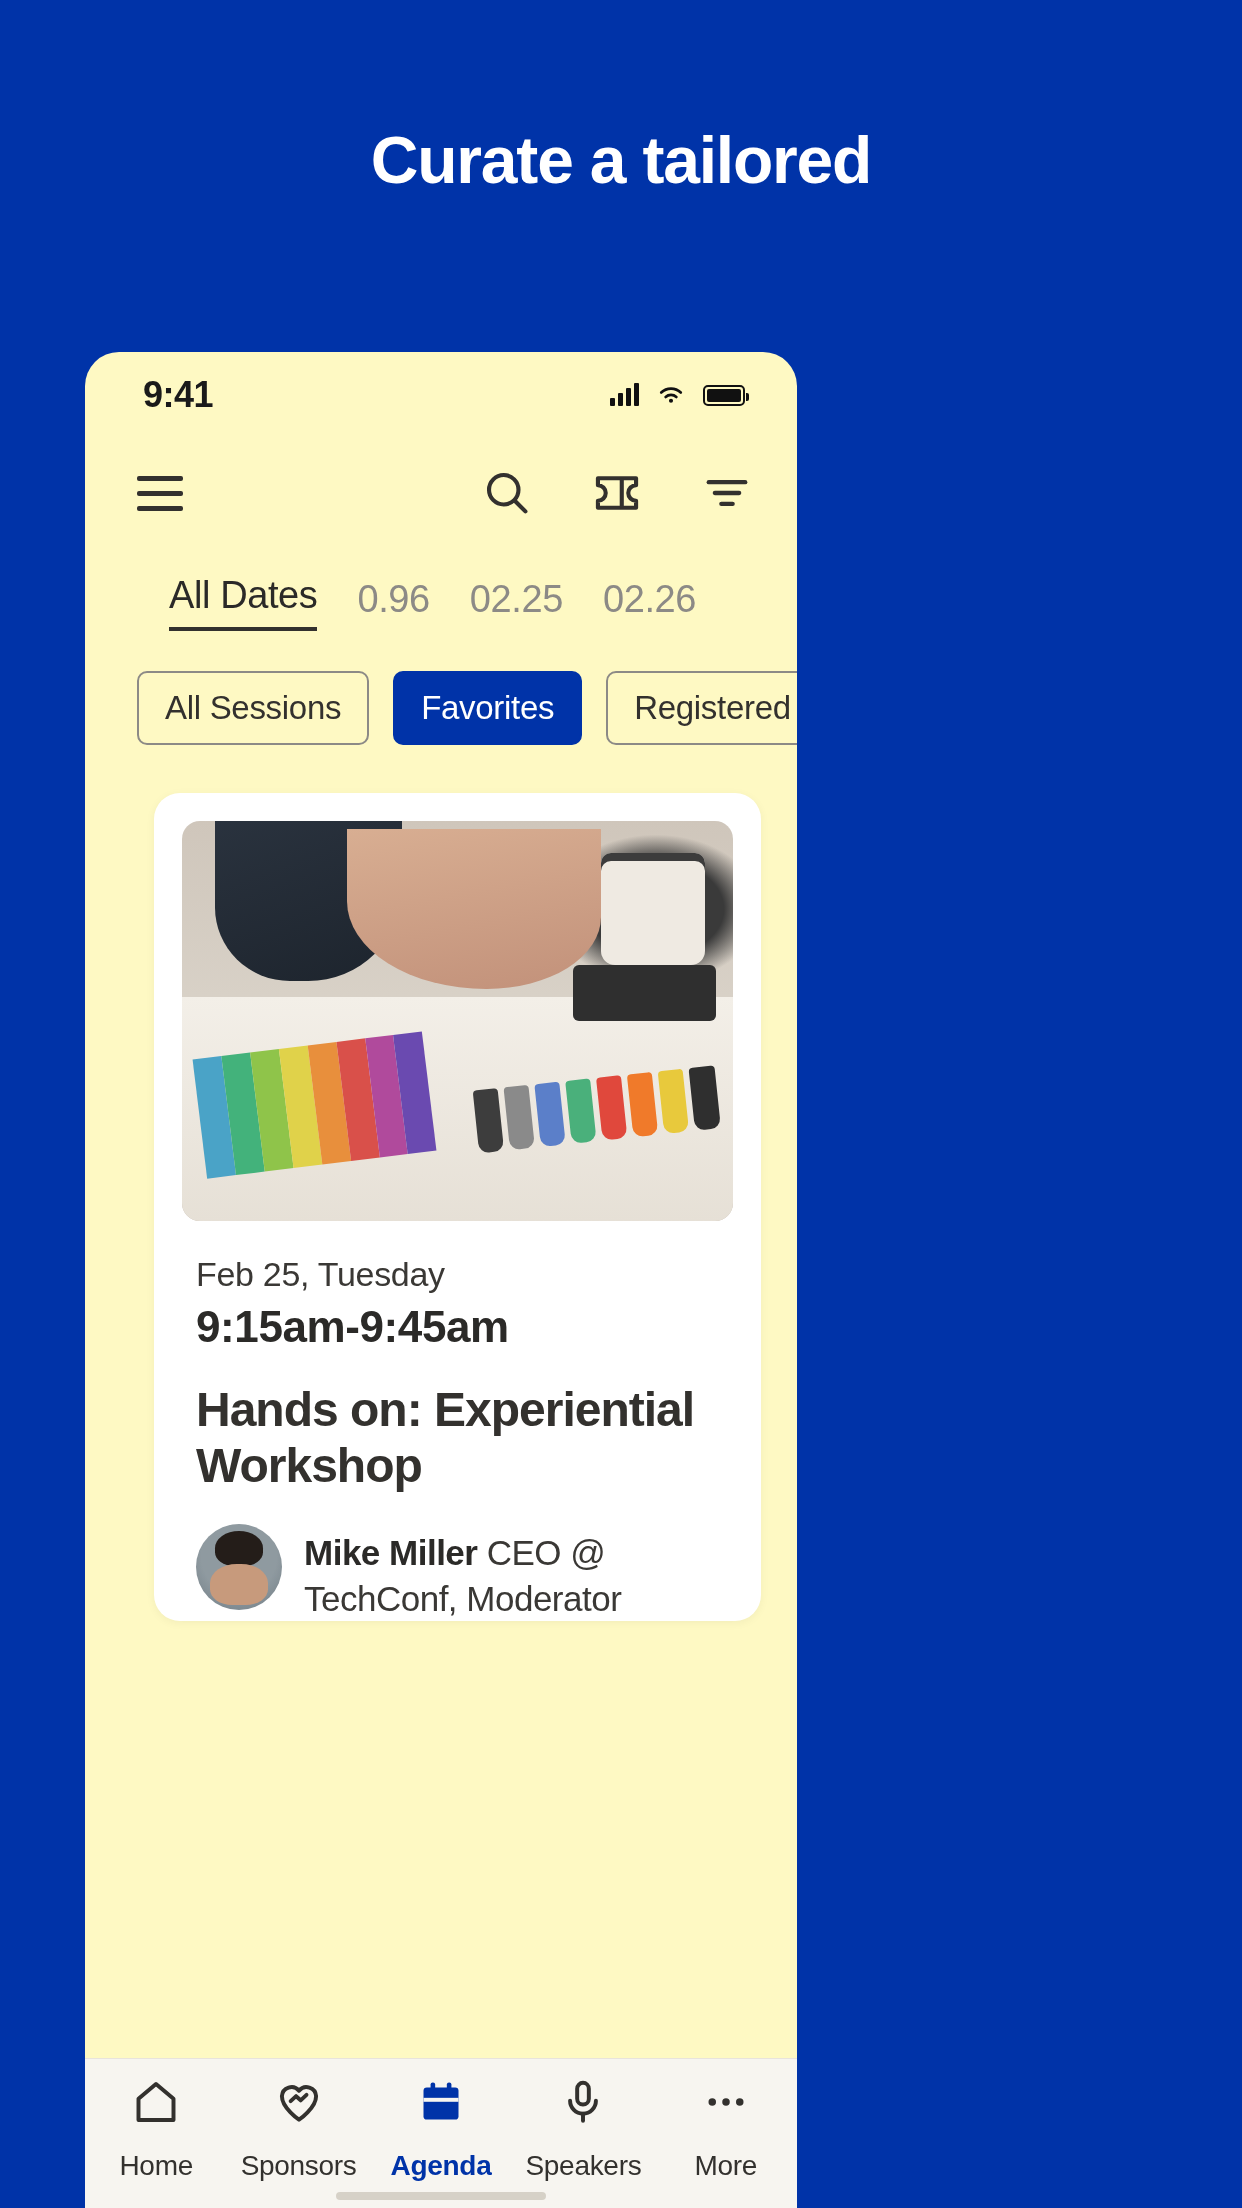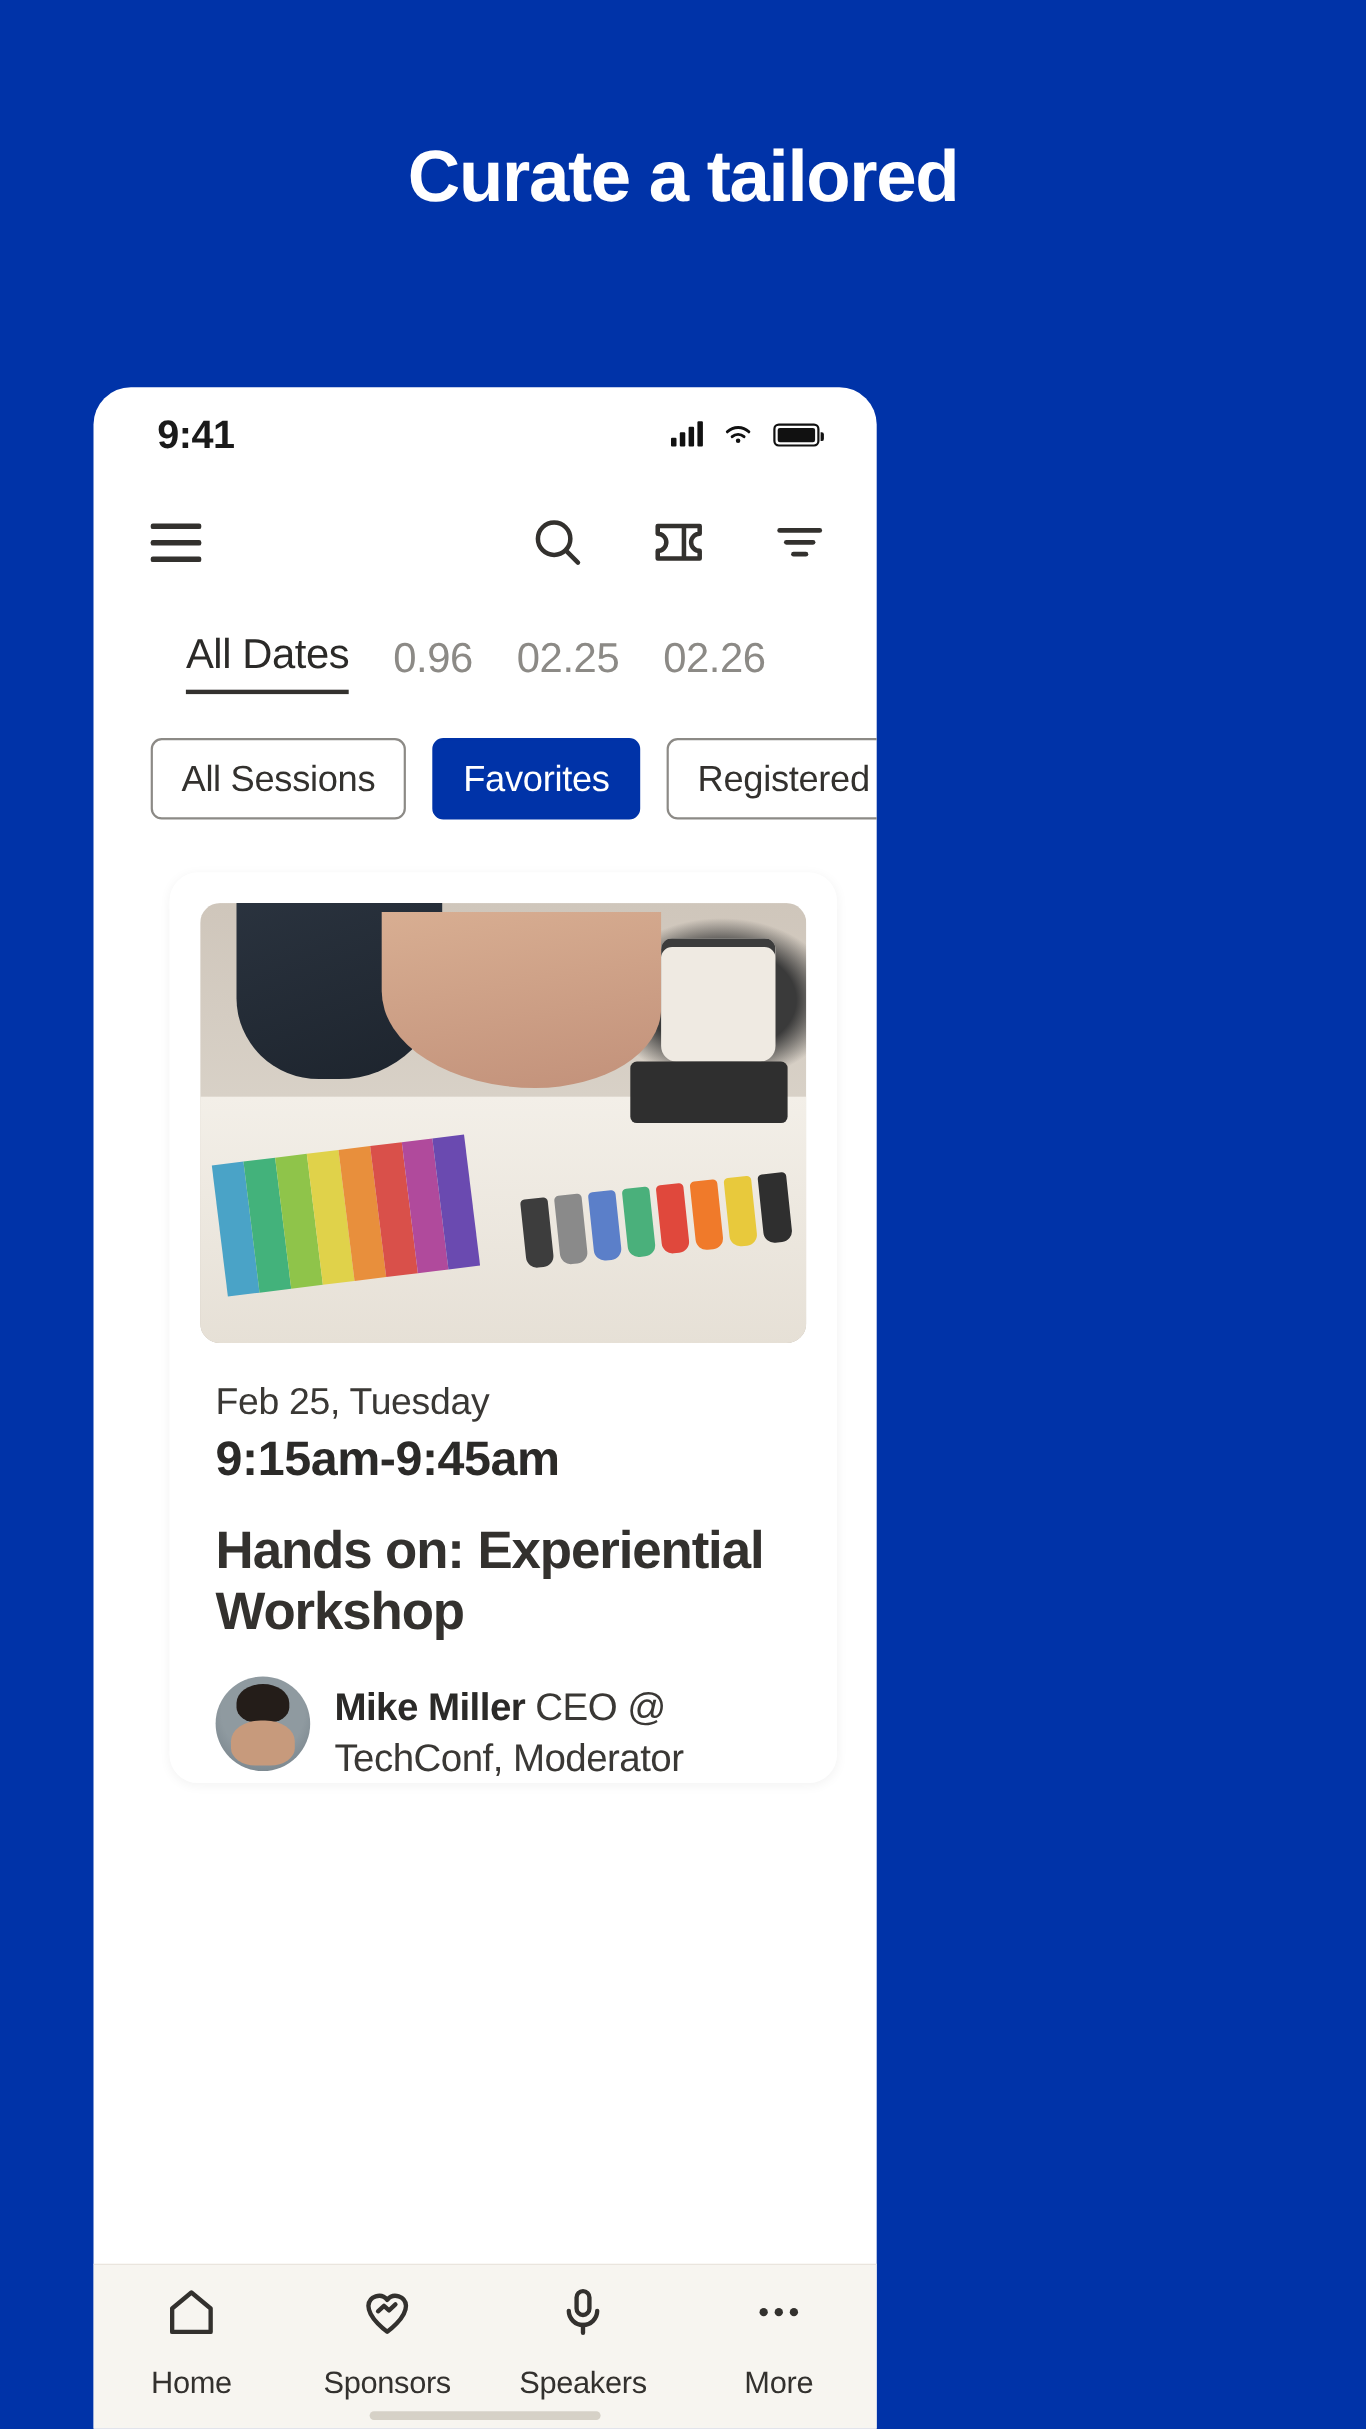--- a/index.html
+++ b/index.html
@@ -15,21 +15,21 @@
     position:absolute; top:118px; left:0; width:1242px;
     text-align:center; color:#fff;
     font-size:66px; font-weight:700; line-height:1.30;
     letter-spacing:-1.2px;
   }
 
   
   .phone{
     position:absolute; left:85px; top:352px;
     width:712px; height:1856px;
-    background:#ffffff;
+    background:#fef9c3;
     border-radius:34px 34px 0 0;
     overflow:hidden;
   }
 
   
   .statusbar{
     position:relative; height:86px;
     display:flex; align-items:center; justify-content:space-between;
     padding:0 52px 0 58px;
   }
@@ -256,20 +256,29 @@
     </div>
 
     <div class="nav-item">
       <svg width="50" height="50" viewBox="0 0 24 24">
         <path d="M12 20.5S3.8 14.8 3.8 9.2A4.6 4.6 0 0112 6.6a4.6 4.6 0 018.2 2.6c0 5.6-8.2 11.3-8.2 11.3z" stroke="#33312E" stroke-width="1.9" fill="none" stroke-linejoin="round"></path>
         <path d="M8 11.6l2.6-2.4 2.2 2 2.8-2.6" stroke="#33312E" stroke-width="1.9" fill="none" stroke-linecap="round" stroke-linejoin="round"></path>
       </svg>
       <div class="nav-label">Sponsors</div>
     </div>
 
+    <div class="nav-item active">
+      <svg width="50" height="50" viewBox="0 0 24 24">
+        <rect x="3.6" y="5" width="16.8" height="15.4" rx="1.6" fill="#0033A8"></rect>
+        <rect x="3.6" y="10" width="16.8" height="1.9" fill="#F7F5F0"></rect>
+        <rect x="7" y="2.6" width="2.2" height="3.6" rx="1" fill="#0033A8"></rect>
+        <rect x="14.8" y="2.6" width="2.2" height="3.6" rx="1" fill="#0033A8"></rect>
+      </svg>
+      <div class="nav-label">Agenda</div>
+    </div>
 
     <div class="nav-item">
       <svg width="50" height="50" viewBox="0 0 24 24">
         <rect x="9.2" y="2.8" width="5.6" height="10.4" rx="2.8" stroke="#33312E" stroke-width="1.9" fill="none"></rect>
         <path d="M5.8 11.4a6.2 6.2 0 0012.4 0" stroke="#33312E" stroke-width="1.9" fill="none" stroke-linecap="round"></path>
         <line x1="12" y1="17.6" x2="12" y2="21" stroke="#33312E" stroke-width="1.9" stroke-linecap="round"></line>
       </svg>
       <div class="nav-label">Speakers</div>
     </div>
 

